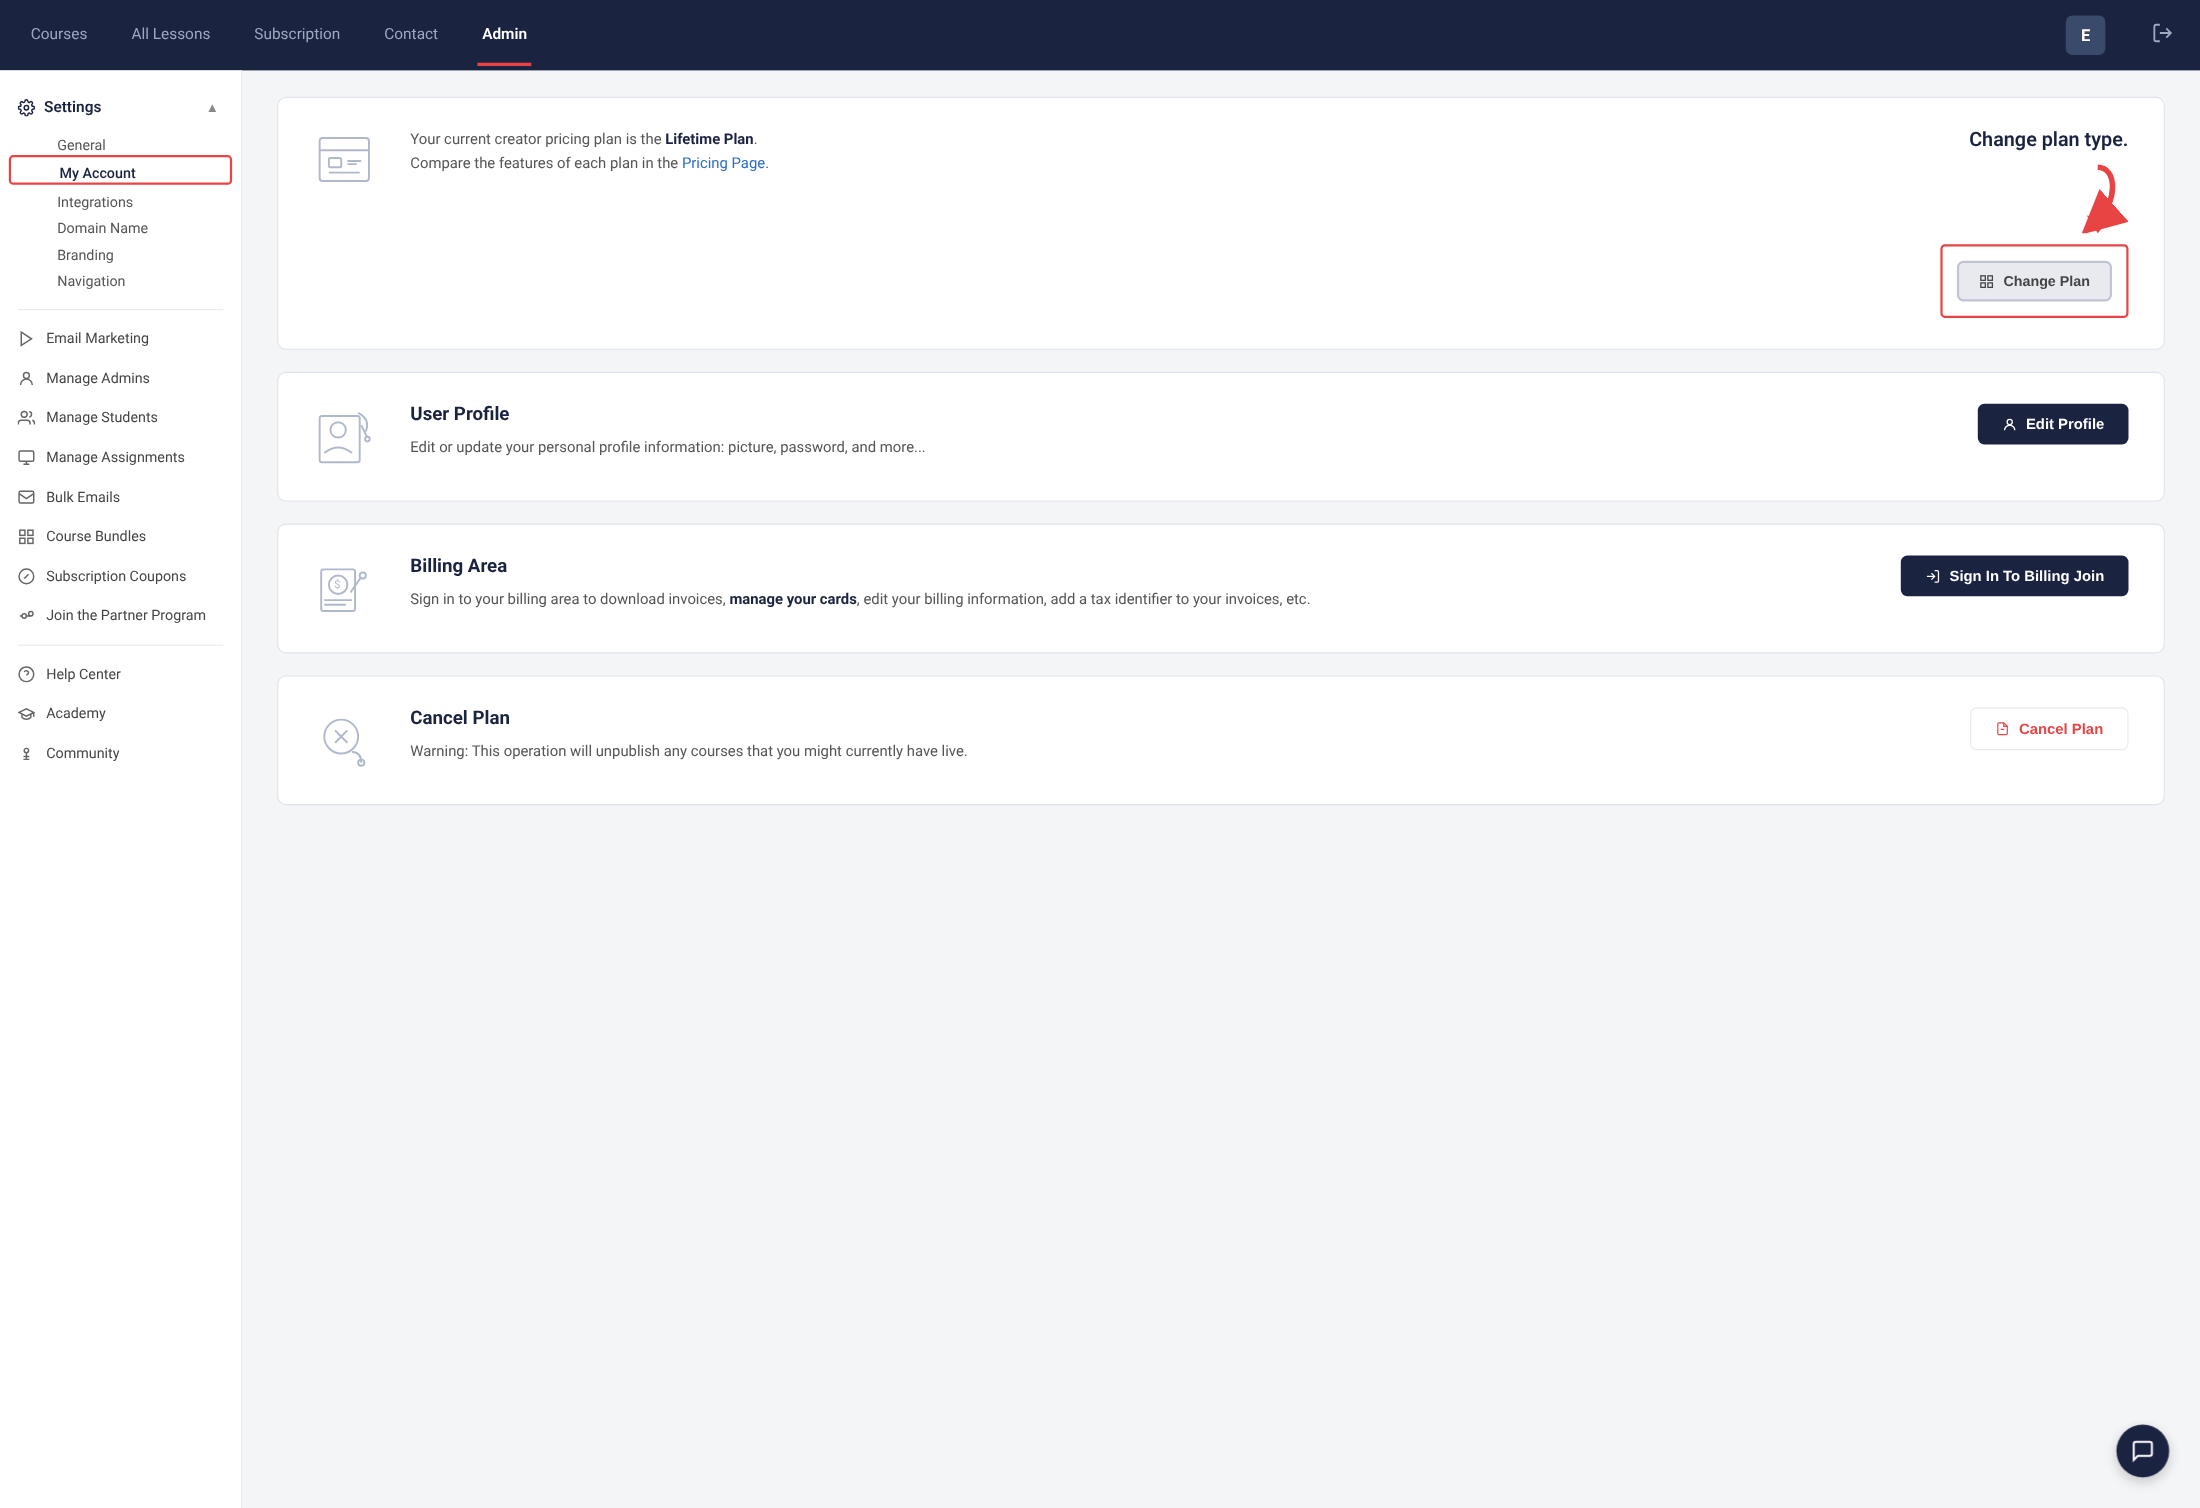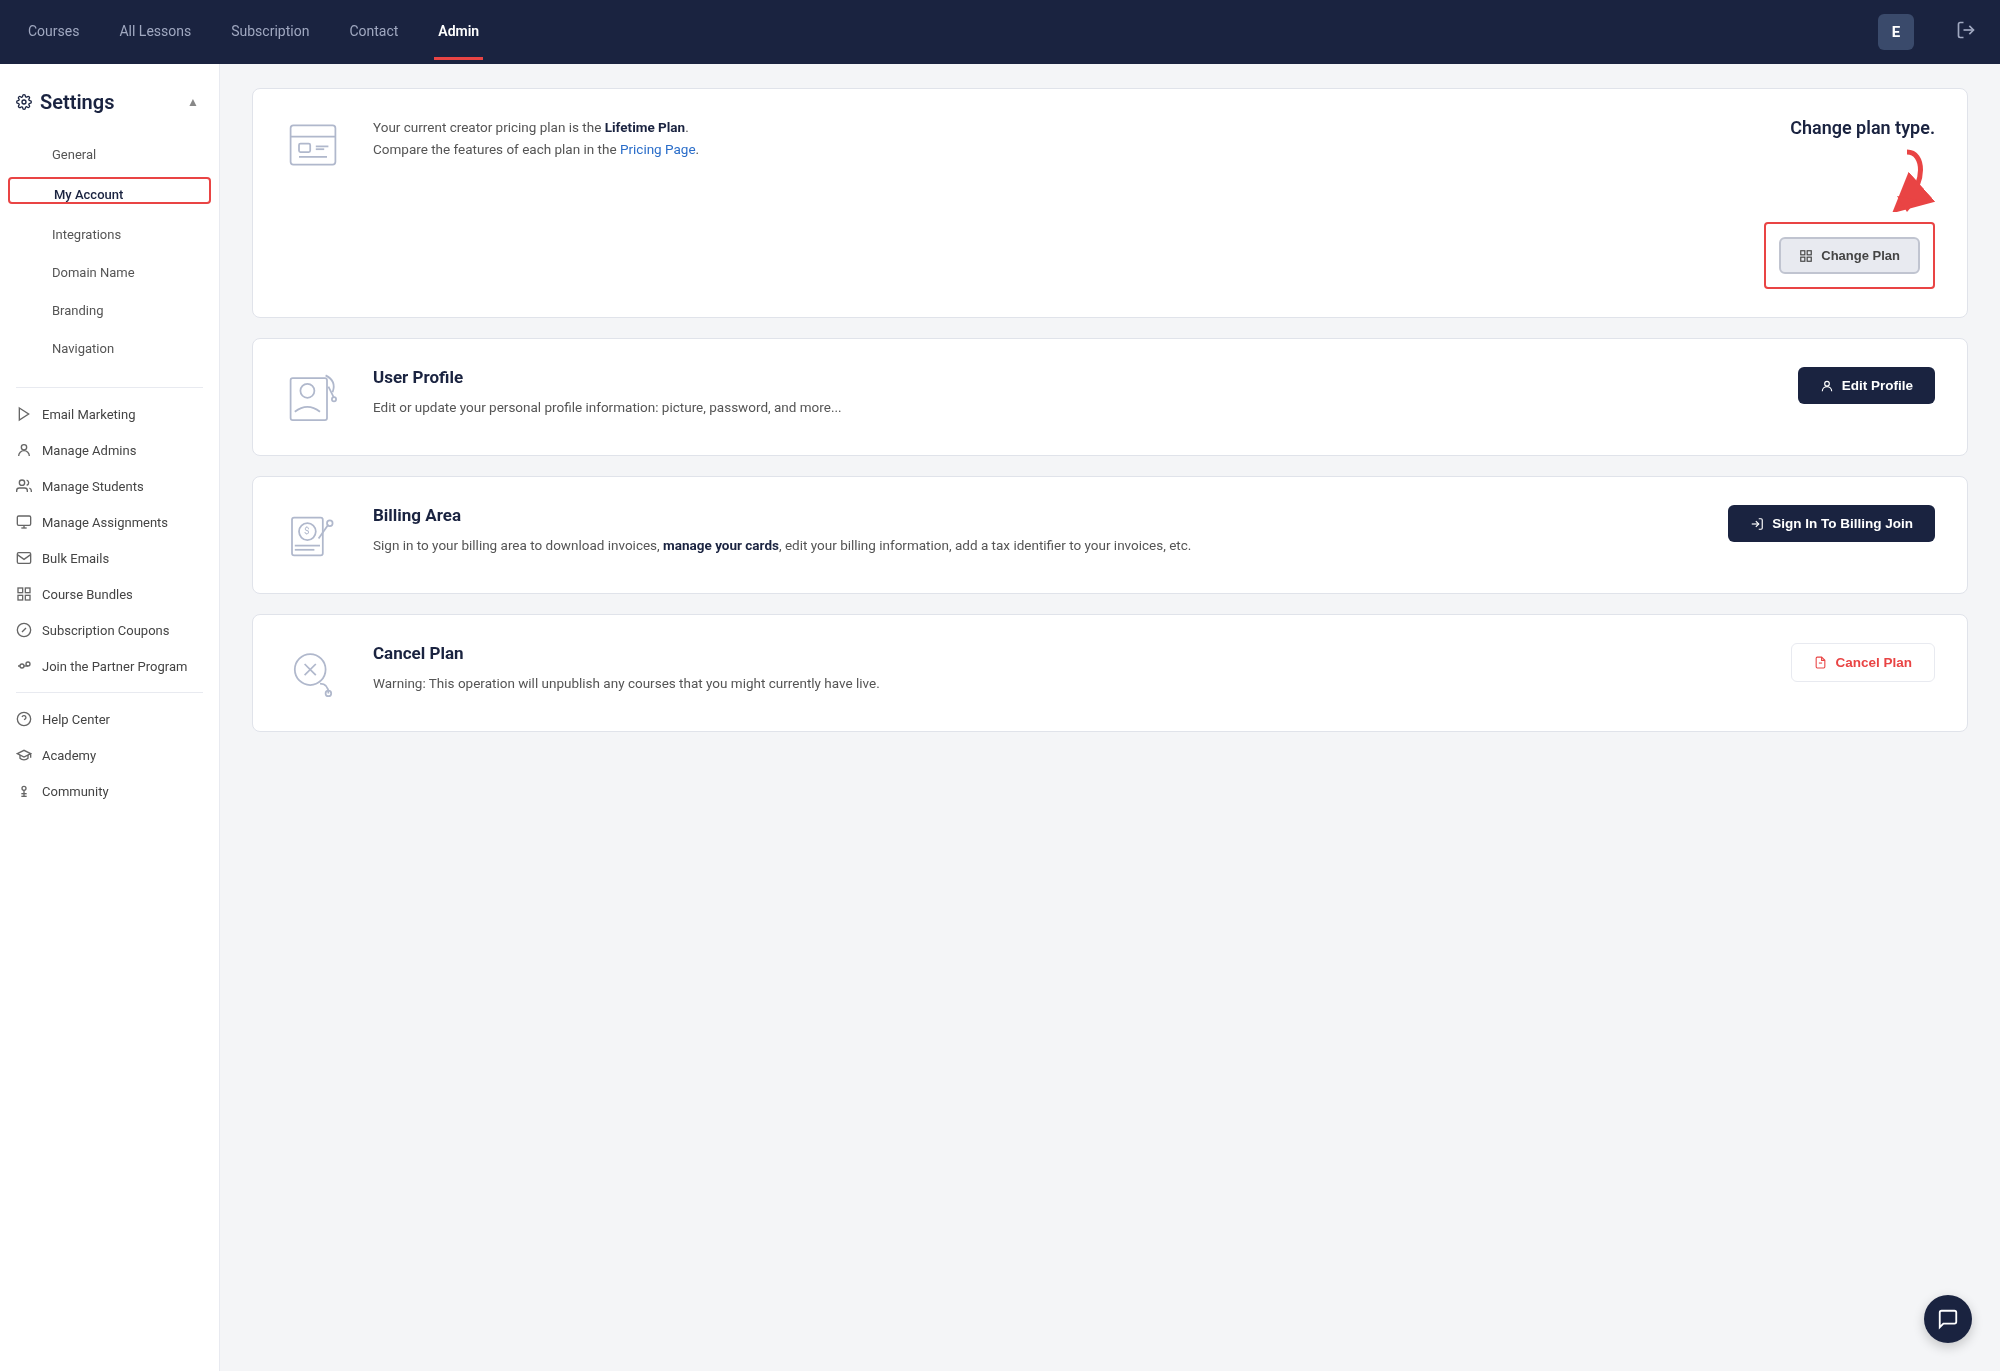--- a/index.html
+++ b/index.html
@@ -52,32 +52,32 @@
       padding: 16px 0;
       overflow-y: auto;
     }
     .sidebar-section-header {
       display: flex; align-items: center; justify-content: space-between;
       padding: 10px 20px 10px 16px;
       cursor: pointer;
     }
     .sidebar-section-title {
       display: flex; align-items: center; gap: 8px;
-      font-size: 20px; font-weight: 600; color: #1a2340;
+      font-size: 14px; font-weight: 600; color: #1a2340;
     }
     .sidebar-section-title svg { width: 16px; height: 16px; }
     .sidebar-chevron { color: #888; font-size: 12px; }
     .sidebar-sub-items { padding: 0 0 8px 0; }
     .sidebar-sub-item {
       padding: 8px 20px 0 44px;
       font-size: 13px;
       color: #555;
       cursor: pointer;
       border-radius: 4px;
-      margin: 15px 8px;
+      margin: 1px 8px;
     }
     .sidebar-sub-item.active {
       border: 2px solid #e94444;
       color: #1a2340;
       font-weight: 500;
       background: #fff;
       border-radius: 4px;
     }
     .sidebar-divider {
       height: 1px; background: #e8eaf0; margin: 8px 16px;

